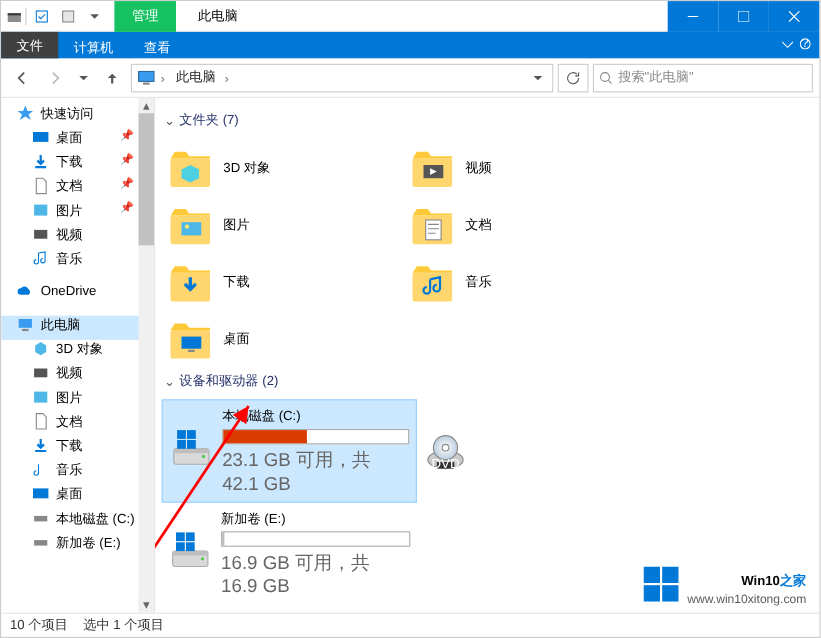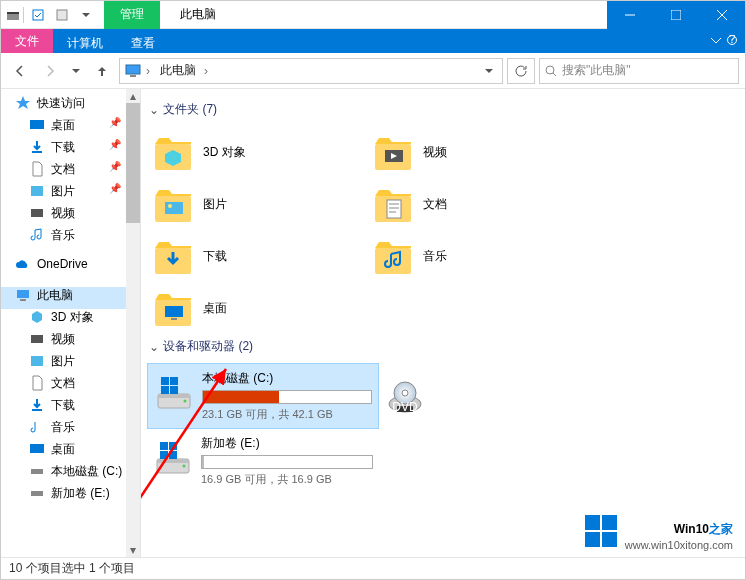--- a/index.html
+++ b/index.html
@@ -10,21 +10,21 @@
 .qa-btn{width:24px;height:24px;display:flex;align-items:center;justify-content:center}
 .qa-sep{width:1px;height:16px;background:#ccc;margin:0 2px}
 .context-tab{height:28px;background:#16c161;color:#fff;display:flex;align-items:center;padding:12px 16px;margin-left:6px}
 .title-text{margin-left:20px;color:#000}
 .win-btns{margin-left:auto;display:flex}
 .win-btn{width:46px;height:28px;display:flex;align-items:center;justify-content:center;color:#fff;background:#0078d7}
 .win-btn.close{background:#0078d7}
 .win-btn svg{width:10px;height:10px}
 
 .ribbon{height:24px;background:#0078d7;display:flex;align-items:stretch;color:#fff}
-.file-tab{background:#ec4899;padding:0 14px;display:flex;align-items:center}
+.file-tab{background:#404040;padding:0 14px;display:flex;align-items:center}
 .rtab{padding:14px 14px;display:flex;align-items:center}
 .ribbon-caret{margin-left:auto;display:flex;align-items:center;padding:0 8px;gap:6px}
 .ribbon-caret svg{width:10px;height:10px}
 
 .navbar{height:36px;display:flex;align-items:center;border-bottom:1px solid #e5e5e5;padding:4px 6px;gap:4px}
 .nav-arrow{width:26px;height:26px;display:flex;align-items:center;justify-content:center;border-radius:2px}
 .addr{flex:1;height:26px;border:1px solid #ccc;display:flex;align-items:center;padding:0 2px;gap:4px}
 .addr-icon{width:18px;height:18px;margin-left:2px}
 .addr-crumb{padding:0 4px 0 6px;color:#222}
 .addr-sep{color:#777}
@@ -51,23 +51,23 @@
 .grid{display:flex;flex-wrap:wrap}
 .folder-item{width:220px;height:52px;display:flex;align-items:center;gap:8px;padding:2px 4px}
 .folder-ico{width:44px;height:44px}
 .drive-item{width:232px;display:flex;gap:8px;padding:6px;align-items:center}
 .drive-item.sel{background:#cce8ff;border:1px solid #99d1ff}
 .drive-ico{width:40px;height:40px}
 .drive-body{flex:1}
 .drive-bar{height:14px;border:1px solid #aaa;background:#fff;margin:3px 0;position:relative}
 .drive-fill{height:100%;background:#da3b01}
 .drive-fill.gray{background:#bbb}
-.drive-sub{color:#666;font-size:11px}
-
-.status{height:22px;border-top:1px solid #e5e5e5;display:flex;align-items:center;padding:0 8px;color:#333;font-size:11px}
+.drive-sub{color:#666;font-size:17px}
+
+.status{height:22px;border-top:1px solid #e5e5e5;display:flex;align-items:center;padding:0 8px;gap:14px;color:#333;font-size:11px}
 
 .wm{position:absolute;right:12px;bottom:28px;color:#333;text-align:right;pointer-events:none}
 .wm-title{font-size:24px;font-weight:600}
 .wm-title span{color:#0078d7}
 .wm-sub{font-size:11px;color:#5b5b5b}
 .wm-logo{width:32px;height:32px}
 
 .anno{position:absolute;pointer-events:none}
 
 </style>

